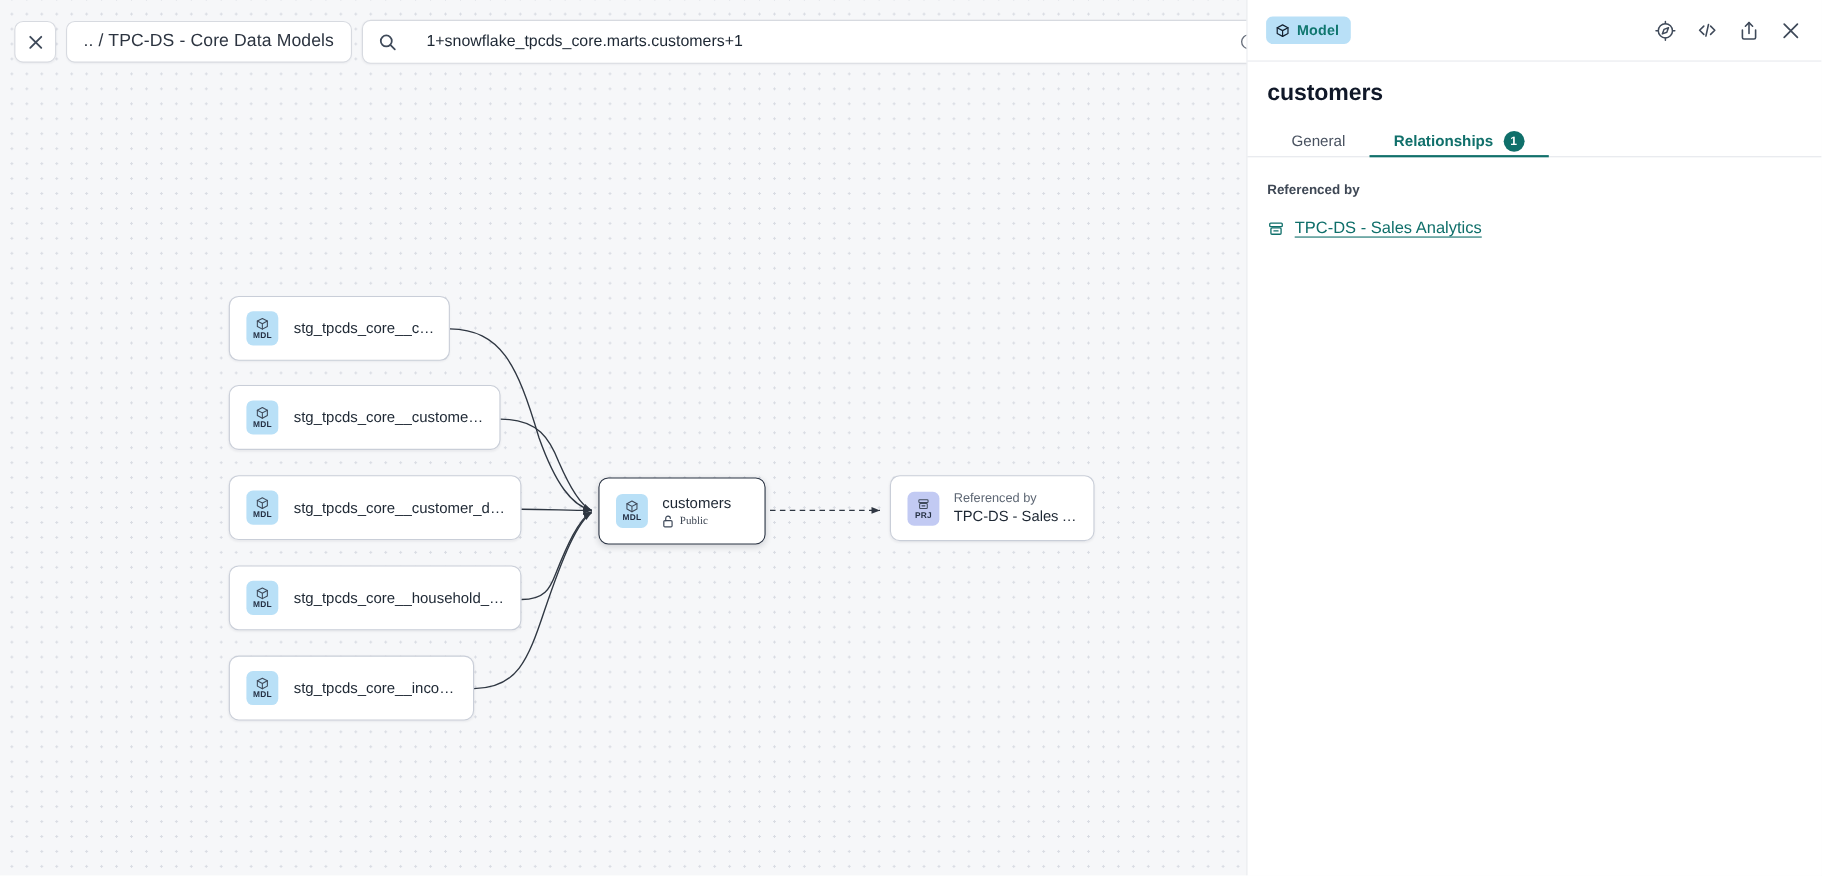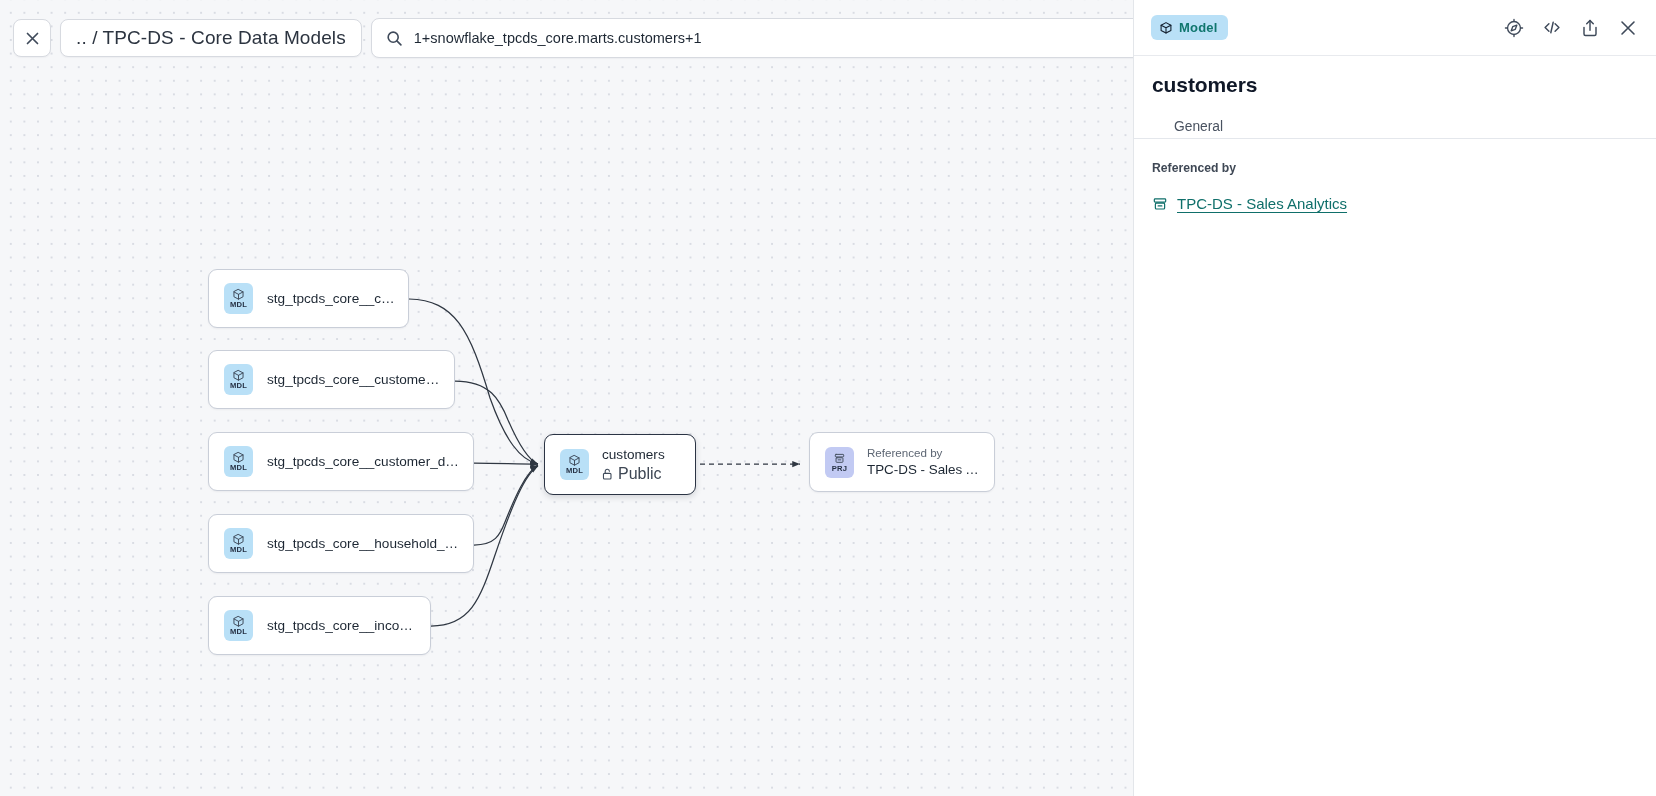--- a/index.html
+++ b/index.html
@@ -37,33 +37,33 @@
     border: 1px solid #d7dae0;
     border-radius: 8px;
     height: 38px;
     display: flex; align-items: center; justify-content: center;
     cursor: pointer;
     box-shadow: 0 1px 1.5px rgba(16,24,40,0.04);
   }
   .tb-close { width: 38px; }
   .tb-crumb {
     padding: 0 15px;
-    font-size: 19px;
+    font-size: 16px;
     color: #2c3440;
     letter-spacing: .1px;
     white-space: nowrap;
   }
   .tb-search {
     width: 829px; height: 40px;
     background: #fff;
     border: 1px solid #d7dae0;
     border-radius: 8px;
     display: flex; align-items: center;
     padding: 0 14px 0 14px;
-    gap: 11px;
+    gap: 27px;
     box-shadow: 0 1px 1.5px rgba(16,24,40,0.04);
     cursor: text;
   }
   .tb-search .q { flex: 1; font-size: 14.5px; color: #1d2733; white-space: nowrap; overflow: hidden; }
   .tb-refresh { width: 40px; height: 40px; }
 
   svg.ic { display: block; }
   .ic-stroke { fill: none; stroke: #3f4a5a; stroke-width: 1.7; stroke-linecap: round; stroke-linejoin: round; }
   .ic-stroke-thin { fill: none; stroke: #69707d; stroke-width: 1.4; stroke-linecap: round; stroke-linejoin: round; }
 
@@ -102,21 +102,21 @@
     line-height: 8px;
     margin-top: 0px;
   }
   .node-text { margin-left: 14px; padding-right: 12px; min-width: 0; }
   .node-title {
     font-size: 13.6px; color: #1d2733;
     white-space: nowrap; overflow: hidden; text-overflow: ellipsis;
   }
   .node-sub {
     display: flex; align-items: center; gap: 5px;
-    font-size: 16px; color: #3e4754; margin-top: 3px;
+    font-size: 10px; color: #3e4754; margin-top: 3px; font-family: Liberation Serif, serif;
   }
   .node-kicker { font-size: 11.6px; color: #5d6673; line-height: 14px; }
   .node-name2 { font-size: 13.4px; color: #1d2733; line-height: 17px; margin-top: 1px; white-space: nowrap; overflow: hidden; text-overflow: ellipsis; }
 
   svg.edges { position: absolute; inset: 0; width: 1133px; height: 796px; z-index: 10; pointer-events: none; }
 
   
   .panel {
     flex: 1 1 auto;
     height: 796px;
@@ -370,20 +370,24 @@
     </div>
 
     <div class="panel-head">
       <div class="panel-title">customers</div>
     </div>
 
     <div class="tabs">
       <div class="tab">
         <span>General</span>
       </div>
+      <div class="tab active">
+        <span>Relationships</span>
+        <span class="tab-count">1</span>
+      </div>
     </div>
 
     <div class="panel-body">
       <div class="section-label">Referenced by</div>
       <div class="ref-row">
         <svg class="ic" width="16" height="16" viewBox="0 0 18 18">
           <rect style="fill:none;stroke:#0f6f6a;stroke-width:1.35;stroke-linejoin:round" x="2.6" y="3.2" width="12.8" height="3.6" rx="1"></rect>
           <rect style="fill:none;stroke:#0f6f6a;stroke-width:1.35;stroke-linejoin:round" x="3.8" y="8.1" width="10.4" height="6.5" rx="1.1"></rect>
           <path style="fill:none;stroke:#0f6f6a;stroke-width:1.35;stroke-linecap:round" d="M6.9,11.2 L11.1,11.2"></path>
         </svg>

